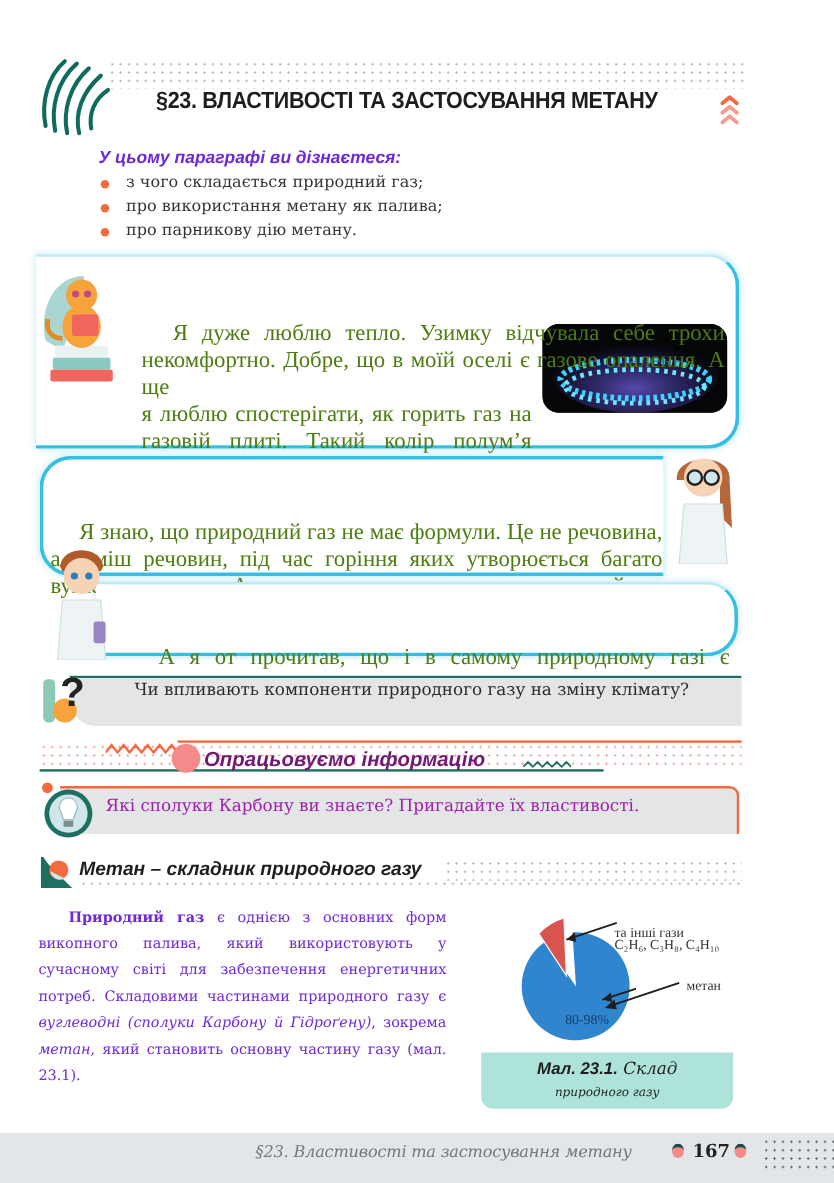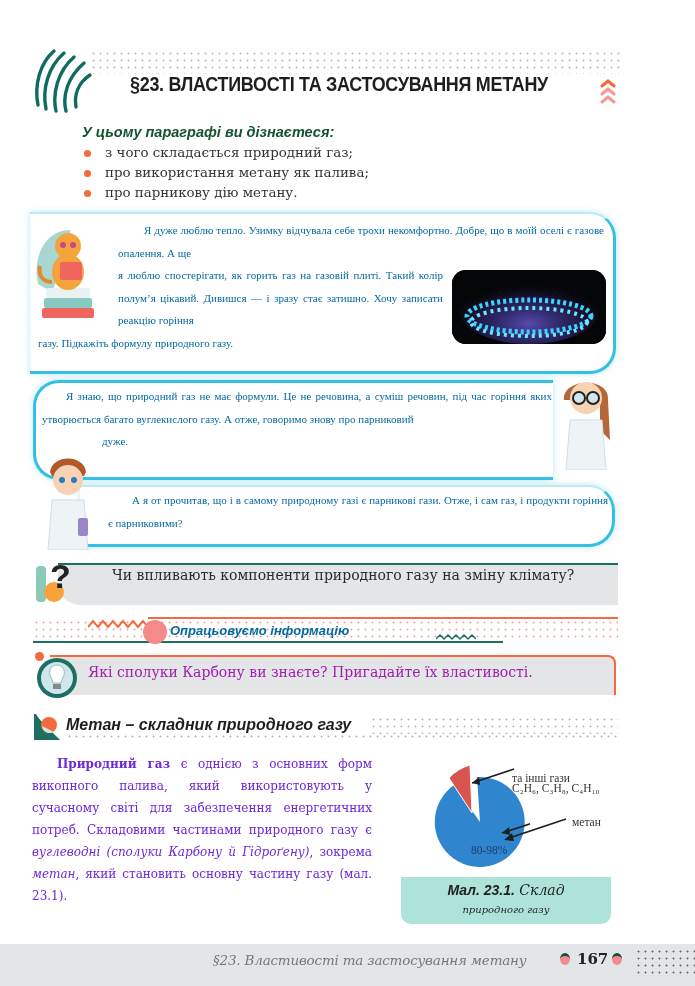--- a/index.html
+++ b/index.html
@@ -17,55 +17,55 @@
   .logo-strokes { left: 30px; top: 45px; width: 70px; height: 68px; }
   .title {
     left: 130px; top: 73px; font-family: "Liberation Sans", sans-serif; font-weight: 700;
     font-size: 19.5px; letter-spacing: -0.3px; color: #1e1e1e; transform: scaleX(0.92); transform-origin: left;
   }
   .chevrons { left: 598px; top: 78px; width: 20px; height: 30px; }
 
   
   .learn-heading {
     left: 82px; top: 124px; font-family: "Liberation Sans", sans-serif; font-weight: 700; font-style: italic;
-    font-size: 14.5px; color: #14532d;
+    font-size: 14.5px; color: #6d28d9;
   }
   .learn-list { left: 82px; top: 143px; list-style: none; }
   .learn-list li { font-size: 13.4px; line-height: 20px; display: flex; align-items: center; color: #333; }
   .learn-list .bullet { width: 7px; height: 7px; border-radius: 50%; background: #f26a3e; margin-right: 14px; margin-left: 2px; }
 
   
   .bubble {
     position: absolute; border: 3px solid #35c0e3; background: #fff;
     box-shadow: 0 0 6px rgba(53,192,227,0.35);
   }
   .bubble1 { left: 30px; top: 212px; width: 586px; height: 162px; border-left: none; border-top: 2px solid #bfe9f5; border-radius: 0 26px 26px 0; }
   .bubble2 { left: 33px; top: 380px; width: 520px; height: 100px; border-right: none; border-radius: 26px 0 0 26px; }
   .bubble3 { left: 80px; top: 485px; width: 535px; height: 62px; border-left: none; border-top: 2px solid #bfe9f5; border-radius: 0 26px 26px 0; }
 
-  .bubble-text { position: absolute; font-family: "Liberation Serif", serif; font-size: 11px; line-height: 22.5px; color: #0369a1; text-align: justify; }
+  .bubble-text { position: absolute; font-family: "Liberation Serif", serif; font-size: 19px; line-height: 22.5px; color: #4d7c0f; text-align: justify; margin-top: 48px; }
   .b1-text { left: 118px; top: 219px; width: 486px; }
   .b1-text .wrap { width: 325px; }
   .b1-text .last { margin-left: -80px; }
   .b2-text { left: 42px; top: 385px; width: 510px; }
   .b3-text { left: 108px; top: 489px; width: 500px; }
 
   .flame { left: 452px; top: 270px; width: 154px; height: 74px; border-radius: 14px; background: #050608; overflow: hidden; }
 
   
   .char { position: absolute; }
 
   
   .q-panel { left: 58px; top: 563px; width: 560px; height: 42px; background: #e4e5e6; border-radius: 0 0 0 22px; border-top: 2px solid #1d6f62; }
   .q-text { left: 112px; top: 567px; font-size: 14px; color: #2b2b2b; }
 
   
   .strip-text {
     left: 170px; top: 623px; font-family: "Liberation Sans", sans-serif; font-weight: 700; font-style: italic;
-    font-size: 13px; color: #0369a1;
+    font-size: 17px; color: #701a75;
   }
 
   .k-panel { left: 50px; top: 655px; width: 566px; height: 40px; background: #e4e5e6; border-top: 2px solid #f26a3e; border-right: 2px solid #f26a3e; border-radius: 0 8px 0 0; }
   .k-text { left: 88px; top: 664px; font-size: 14px; color: #a21caf; }
 
   .sub-heading {
     left: 66px; top: 716px; font-family: "Liberation Sans", sans-serif; font-weight: 700; font-style: italic;
     font-size: 16px; color: #1e1e1e;
   }
 

